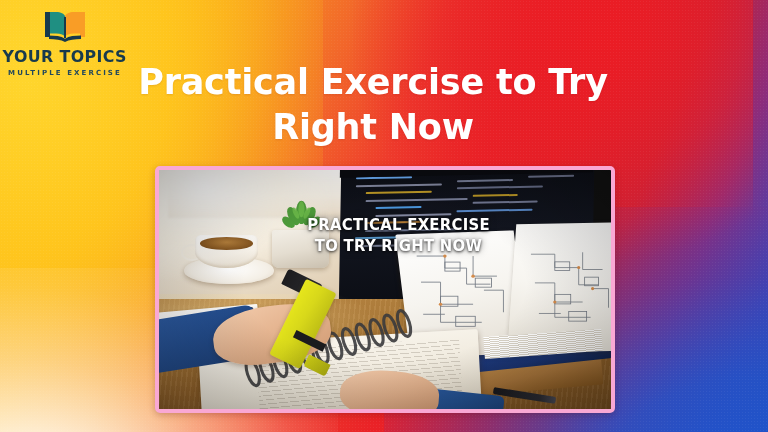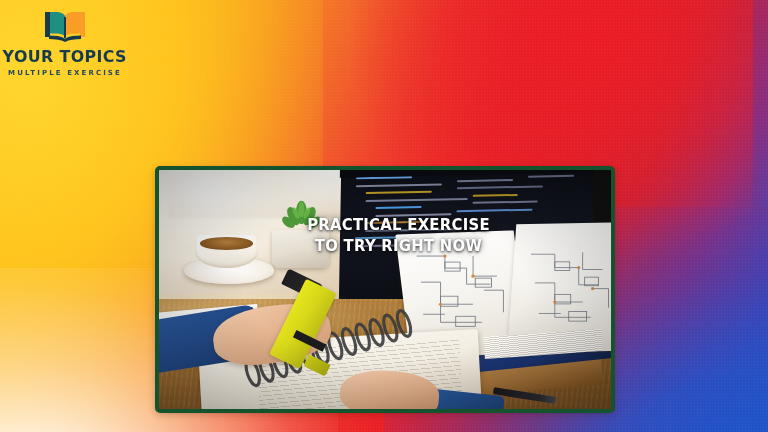--- a/index.html
+++ b/index.html
@@ -71,21 +71,21 @@
     font-family:"DejaVu Sans", sans-serif;
     font-weight:bold; font-size:35px; line-height:1.28;
     letter-spacing:-.2px;
     text-shadow:0 1px 2px rgba(120,20,10,.14);
   }
   #headline .l2 { display:block; }
 
   
   #photo-card {
     position:absolute; left:155px; top:166px; width:460px; height:247px;
-    border:4px solid #14532d; border-radius:5px;
+    border:4px solid #f9a8d4; border-radius:5px;
     overflow:hidden; background:#111;
     box-shadow:0 2px 7px rgba(70,10,10,.25);
   }
   #photo { position:absolute; inset:0; overflow:hidden; }
 
   
   .sc { position:absolute; }
   .window-wall {
     left:0; top:0; width:46%; height:62%;
     background:linear-gradient(160deg,#fdfbf6 0%,#f3ece0 38%,#e6d7c0 70%,#d9c3a2 100%);
@@ -309,20 +309,22 @@
     <path d="M37 3 h5 v25 h-5 z" fill="#f99d26"></path>
     <path d="M2 3 h5 v25 h-5 z" fill="#173a4d"></path>
     <path d="M21 8 h2 v21 h-2 z" fill="#173a4d"></path>
     <path d="M6 26.5 c6 0 12 .6 16 3.2 4-2.6 10-3.2 16-3.2 v3.4 c-6 0-12 .6-16 3.2 -4-2.6-10-3.2-16-3.2 z" fill="#173a4d"></path>
   </svg>
   <div class="logo-name">YOUR TOPICS</div>
   <div class="logo-sub">MULTIPLE EXERCISE</div>
 </div>
 
 <h1 id="headline">
+  <span class="l1">Practical Exercise to Try</span>
+  <span class="l2">Right Now</span>
 </h1>
 
 <div id="photo-card">
   <div id="photo">
 
     <div class="sc window-wall"></div>
     <div class="sc window-blind"></div>
     <div class="sc window-glow"></div>
 
     <div class="sc laptop-screen">

